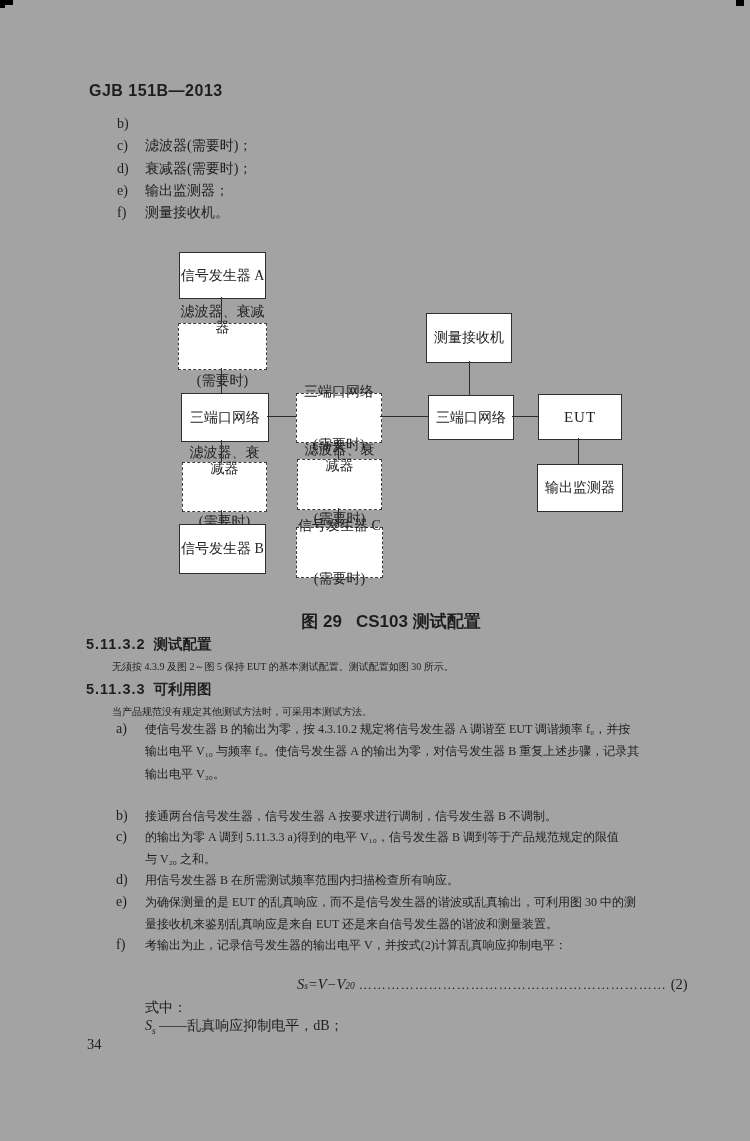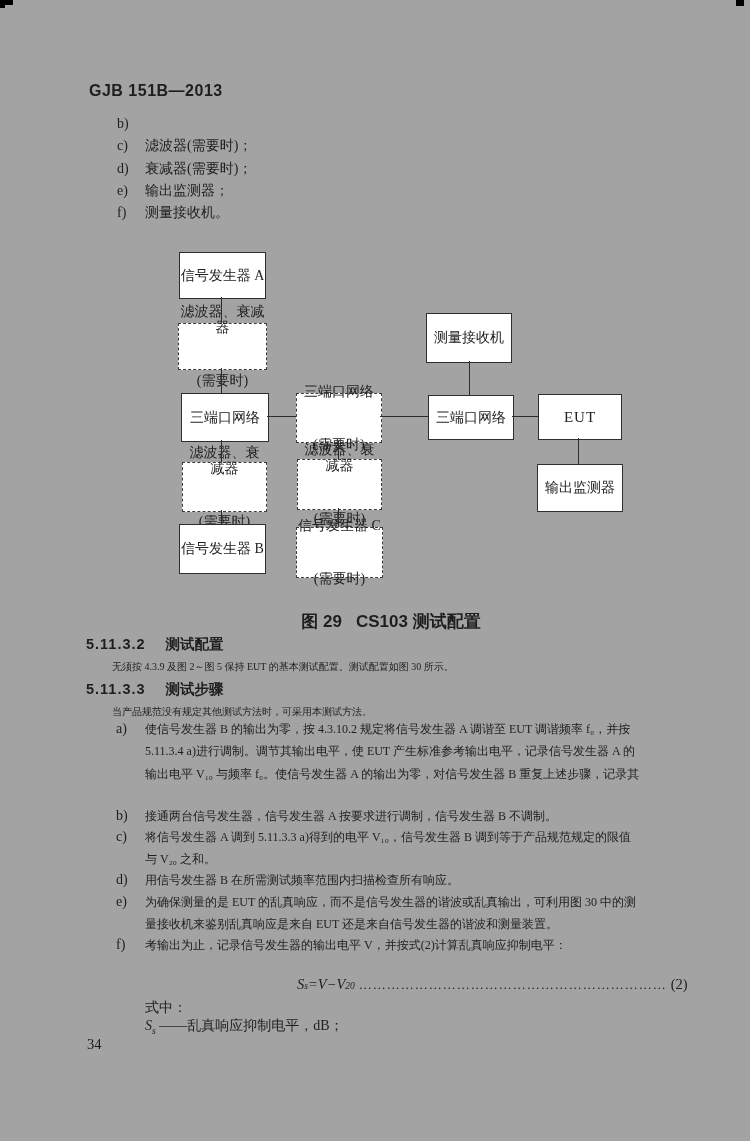--- a/index.html
+++ b/index.html
@@ -29,21 +29,21 @@
   .caption {
     left:16px; top:610px; width:750px; text-align:center;
     font-size:17px; font-weight:bold; font-family:"Liberation Sans", sans-serif;
   }
   .caption .gap { display:inline-block; width:14px; }
   
   .sec-head {
     left:86px; font-size:14.5px; font-weight:bold;
     font-family:"Liberation Sans", sans-serif;
   }
-  .sec-head .num { margin-right:20px; letter-spacing:1px; }
+  .sec-head .num { margin-right:8px; letter-spacing:1px; }
   .body-line { font-size:10px; line-height:22px; }
   .step { position:absolute; left:116px; display:flex; }
   .step-letter { width:29px; flex:0 0 29px; font-size:14px; line-height:22.4px; }
   .step-lines div { font-size:12px; line-height:22.4px; white-space:nowrap; }
   
   .formula { left:297px; top:976px; display:flex; align-items:baseline; font-size:14.5px; }
   .math { font-style:italic; }
   sub { font-size:9.5px; font-style:italic; }
   .dots {
     display:inline-block; width:308px; overflow:hidden;
@@ -149,42 +149,42 @@
   <div class="abs caption">
     <span>图 29</span><span class="gap"></span><span>CS103 测试配置</span>
   </div>
 
   <div class="abs sec-head" style="top:635px">
     <span class="num">5.11.3.2</span><span>测试配置</span>
   </div>
   <div class="abs body-line" style="left:112px;top:656px">无须按 4.3.9 及图 2～图 5 保持 EUT 的基本测试配置。测试配置如图 30 所示。</div>
 
   <div class="abs sec-head" style="top:680px">
-    <span class="num">5.11.3.3</span><span>测试步骤</span>
+    <span class="num">5.11.3.3</span><span>可利用图</span>
   </div>
   <div class="abs body-line" style="left:112px;top:701px">当产品规范没有规定其他测试方法时，可采用本测试方法。</div>
 
   <div class="step" style="top:718px">
     <span class="step-letter">a)</span>
     <div class="step-lines">
       <div>使信号发生器 B 的输出为零，按 4.3.10.2 规定将信号发生器 A 调谐至 EUT 调谐频率 f₀，并按</div>
-      <div>5.11.3.4 a)进行调制。调节其输出电平，使 EUT 产生标准参考输出电平，记录信号发生器 A 的</div>
       <div>输出电平 V₁₀ 与频率 f₀。使信号发生器 A 的输出为零，对信号发生器 B 重复上述步骤，记录其</div>
+      <div>输出电平 V₂₀。</div>
     </div>
   </div>
   <div class="step" style="top:805px">
     <span class="step-letter">b)</span>
     <div class="step-lines">
       <div>接通两台信号发生器，信号发生器 A 按要求进行调制，信号发生器 B 不调制。</div>
     </div>
   </div>
   <div class="step" style="top:826px">
     <span class="step-letter">c)</span>
     <div class="step-lines">
-      <div>将信号发生器 A 调到 5.11.3.3 a)得到的电平 V₁₀，信号发生器 B 调到等于产品规范规定的限值</div>
+      <div>的输出为零 A 调到 5.11.3.3 a)得到的电平 V₁₀，信号发生器 B 调到等于产品规范规定的限值</div>
       <div>与 V₂₀ 之和。</div>
     </div>
   </div>
   <div class="step" style="top:869px">
     <span class="step-letter">d)</span>
     <div class="step-lines">
       <div>用信号发生器 B 在所需测试频率范围内扫描检查所有响应。</div>
     </div>
   </div>
   <div class="step" style="top:891px">

